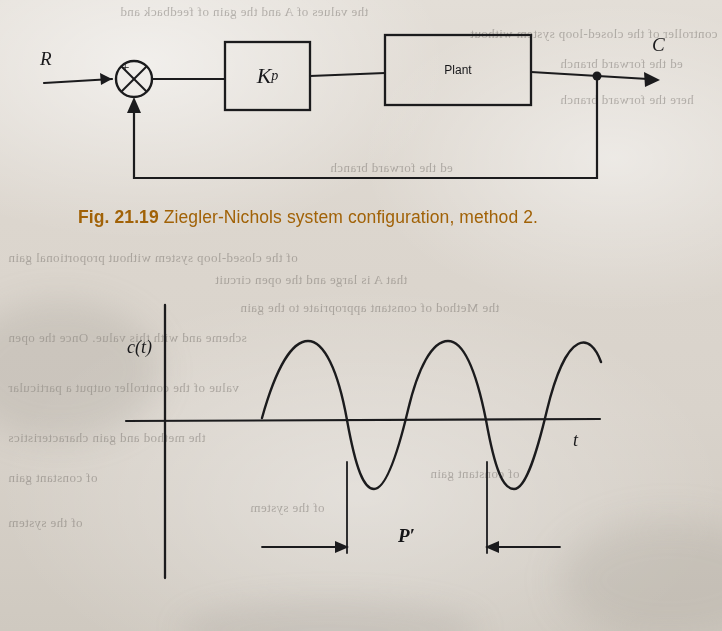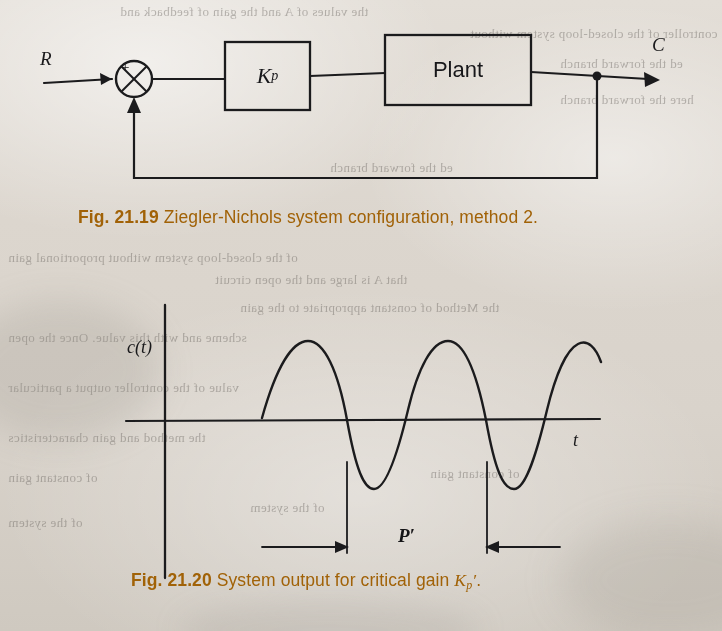--- a/index.html
+++ b/index.html
@@ -72,21 +72,21 @@
     font-family: "Liberation Serif", serif;
     font-style: italic;
     font-size: 22px;
   }
   .kp .s {
     font-size: 14px;
     vertical-align: -5px;
   }
   .plant {
     font-family: "Liberation Sans", sans-serif;
-    font-size: 22px;
+    font-size: 12px;
   }
   .sig {
     position: absolute;
     font-family: "Liberation Serif", serif;
     font-style: italic;
     font-size: 19px;
     color: #1a1a1c;
   }
   .plus {
     position: absolute;
@@ -215,17 +215,13 @@
       <polygon points="349,547 335,541 335,553" fill="#1b1b1d" stroke="none"></polygon>
       <line x1="489" y1="547" x2="560" y2="547" stroke-width="1.8"></line>
       <polygon points="485,547 499,541 499,553" fill="#1b1b1d" stroke="none"></polygon>
     </g>
   </svg>
 
   <div class="ct" style="left:127px; top:305px;margin-top:32px;">c(t)</div>
   <div class="ct" style="left:573px; top:430px;">t</div>
   <div class="pprime" style="left:398px; top:525px;">P′</div>
 
-  <div class="cap" style="left:131px; top:570px;">
-    <b>Fig. 21.20</b>
-    <span>System output for critical gain </span><span class="it">K</span><span class="sub">p</span><span class="it">′</span><span>.</span>
-  </div>
 </div>
 
 </body></html>

